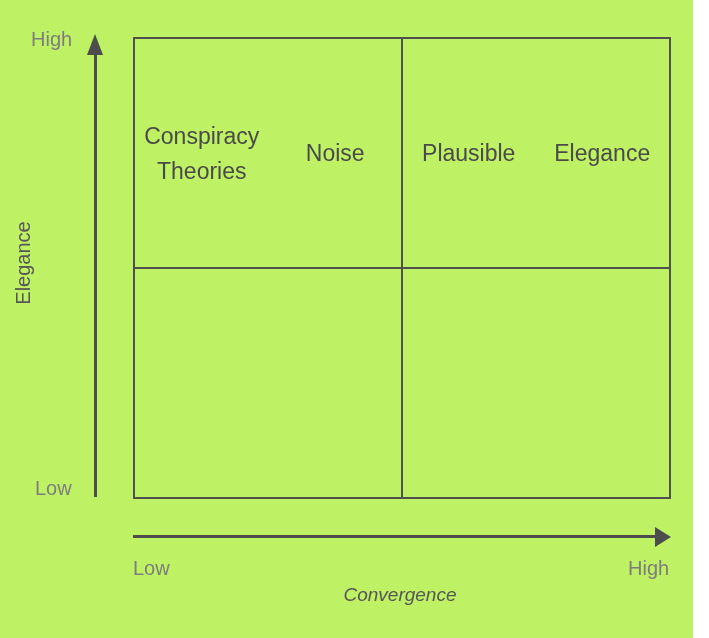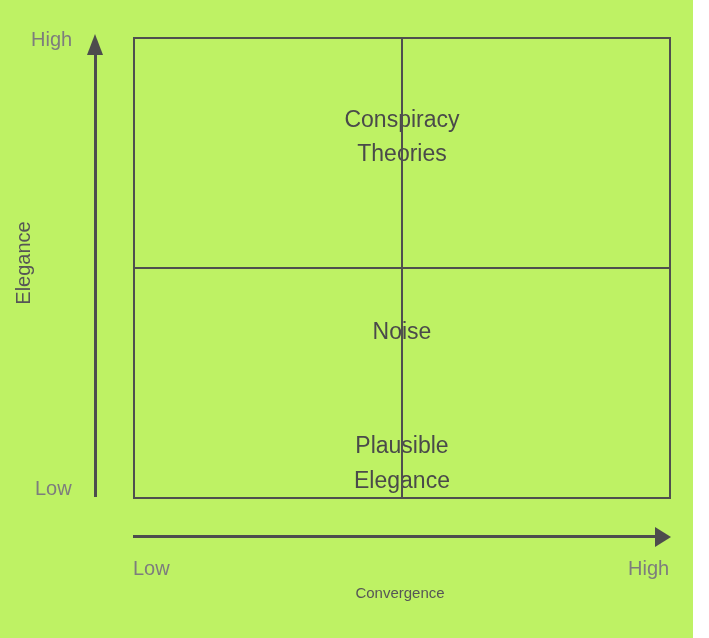--- a/index.html
+++ b/index.html
@@ -19,21 +19,21 @@
   
   .matrix {
     position: absolute;
     left: 133px;
     top: 37px;
     width: 538px;
     height: 462px;
     box-sizing: border-box;
     border: 2px solid #4f4f4f;
     display: grid;
-    grid-template-columns: 1fr;
+    grid-template-columns: 1fr 1fr 1fr 1fr;
     grid-template-rows: 1fr 1fr;
   }
   .divider-v {
     position: absolute;
     left: 50%;
     top: 0;
     bottom: 0;
     width: 2px;
     margin-left: -1px;
     background: #4f4f4f;
@@ -137,22 +137,23 @@
     top: 557px;
     font-size: 20px;
     color: #7d7d7d;
   }
   .x-title {
     position: absolute;
     left: 400px;
     top: 584px;
     transform: translateX(-50%);
     white-space: nowrap;
-    font-size: 15px;
+    font-size: 19px;
     color: #565656;
+    font-style: italic;
   }
 </style>
 </head>
 <body>
 
 <div class="canvas">
 
   <span class="ylab-high">High</span>
   <span class="ylab-low">Low</span>
   <div class="y-axis-line"></div>

